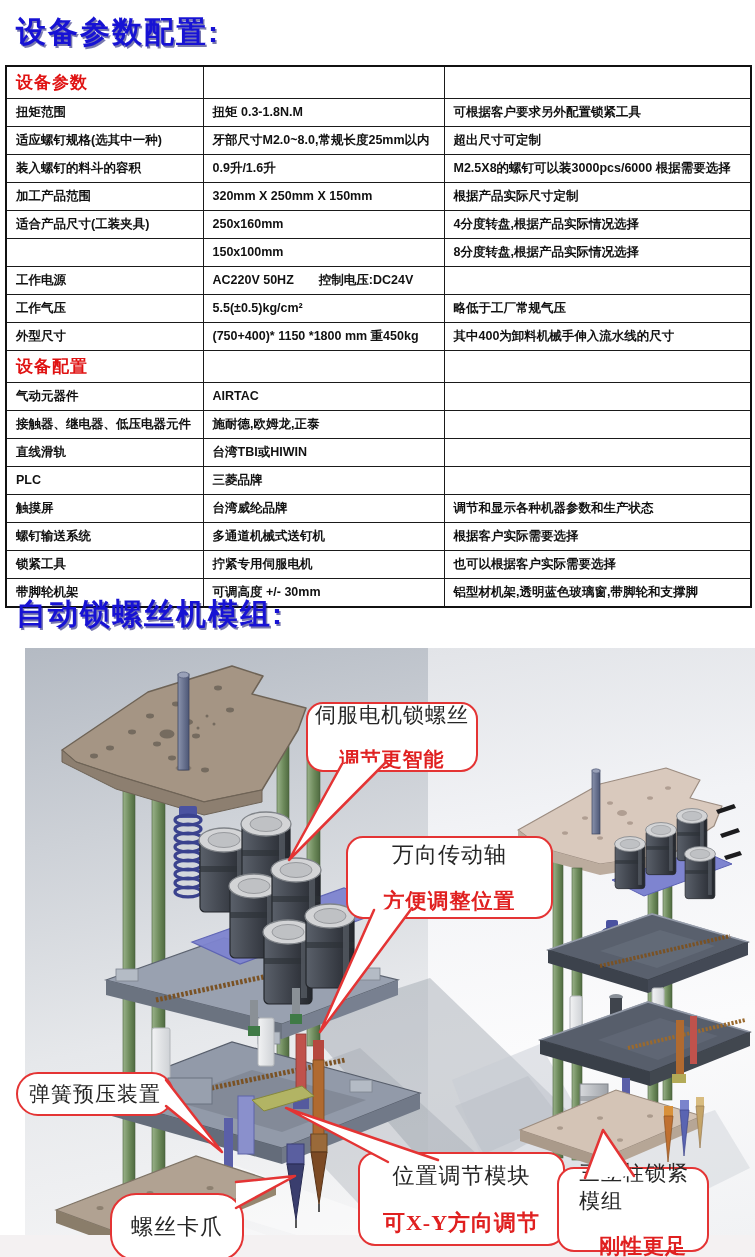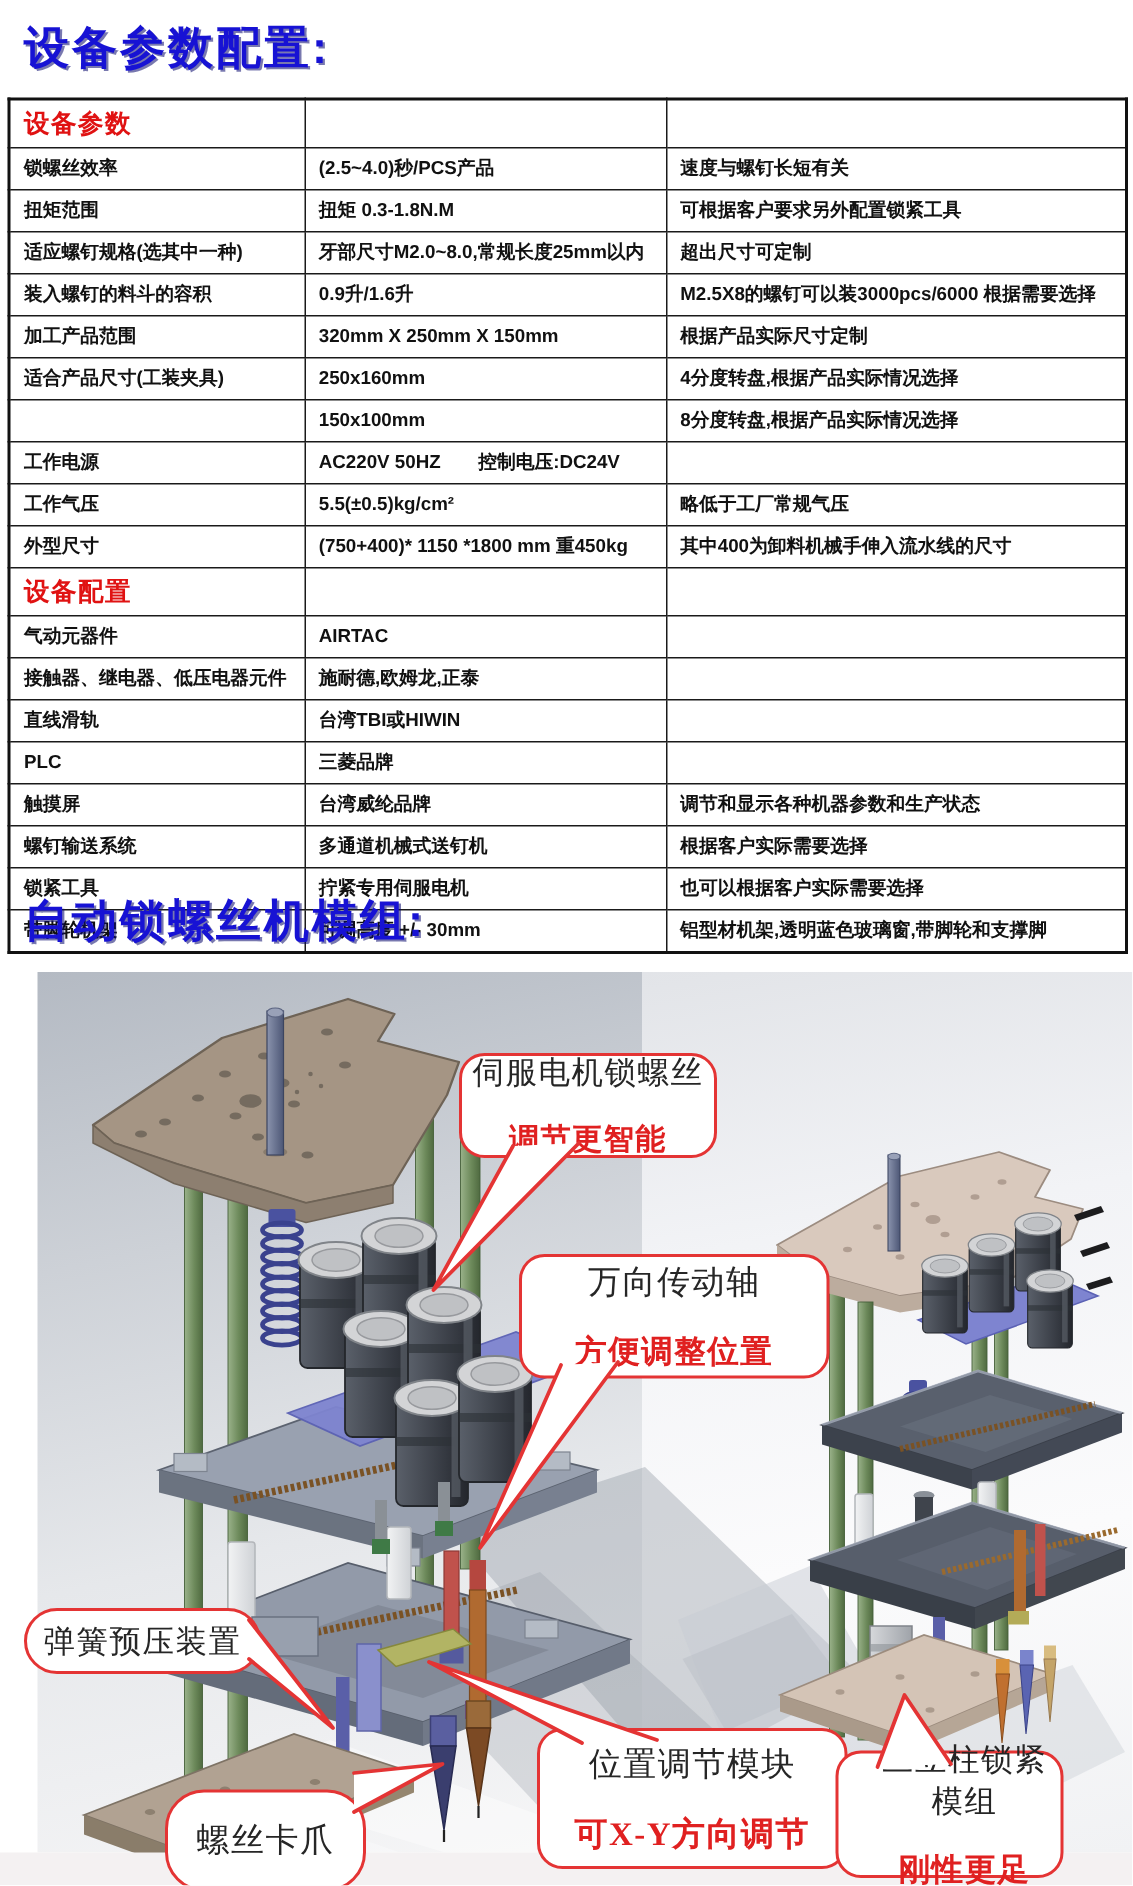--- a/index.html
+++ b/index.html
@@ -23,21 +23,21 @@
   .bg-left{position:absolute;left:25px;top:0;width:403px;height:587px;z-index:0;
            background:linear-gradient(168deg,#b4bac3 0%,#cdd1d7 30%,#e6e8eb 62%,#f6f6f7 100%);}
   .bg-right{position:absolute;left:428px;top:0;width:327px;height:587px;z-index:0;
             background:linear-gradient(170deg,#e2e4e8 0%,#f2f3f6 30%,#fbfbfc 65%,#f1f2f4 100%);}
   .machines{position:absolute;left:0;top:0;z-index:1;}
   .bottom-strip{position:absolute;left:0;top:587px;width:755px;height:22px;background:#f4f1f2;z-index:2;}
   
   .bubble{position:absolute;z-index:3;box-sizing:border-box;background:#ffffff;
           border:2.5px solid #e43434;border-radius:17px;display:flex;flex-direction:column;
           align-items:center;justify-content:center;gap:17px;
-          font-family:"Liberation Serif","DejaVu Serif",serif;text-align:center;}
+          font-family:"Liberation Serif","DejaVu Serif",serif;}
   .b-line1{color:#262626;letter-spacing:1px;}
   .b-line2{color:#e02020;font-weight:600;letter-spacing:1px;}
   .b-line2:empty{display:none;}
   .b1{left:306px;top:54px;width:172px;height:70px;}
   .b1 .b-line1{font-size:21px;} .b1 .b-line2{font-size:20px;}
   .b2{left:346px;top:188px;width:207px;height:83px;}
   .b2 .b-line1{font-size:22px;} .b2 .b-line2{font-size:21px;}
   .b3{left:16px;top:424px;width:158px;height:44px;border-radius:26px;}
   .b3 .b-line1{font-size:21px;}
   .b4{left:110px;top:545px;width:134px;height:68px;border-radius:26px;}
@@ -59,25 +59,20 @@
     <colgroup>
         <col style="width:197px">
         <col style="width:241px">
         <col style="width:307px">
       </colgroup>
     <tbody>
         <tr class="sec">
           <td class="section-label">设备参数</td>
           <td></td>
           <td></td>
-        </tr>
-        <tr>
-          <td>锁螺丝效率</td>
-          <td>(2.5~4.0)秒/PCS产品</td>
-          <td>速度与螺钉长短有关</td>
         </tr>
         <tr>
           <td>扭矩范围</td>
           <td>扭矩 0.3-1.8N.M</td>
           <td>可根据客户要求另外配置锁紧工具</td>
         </tr>
         <tr>
           <td>适应螺钉规格(选其中一种)</td>
           <td>牙部尺寸M2.0~8.0,常规长度25mm以内</td>
           <td>超出尺寸可定制</td>

